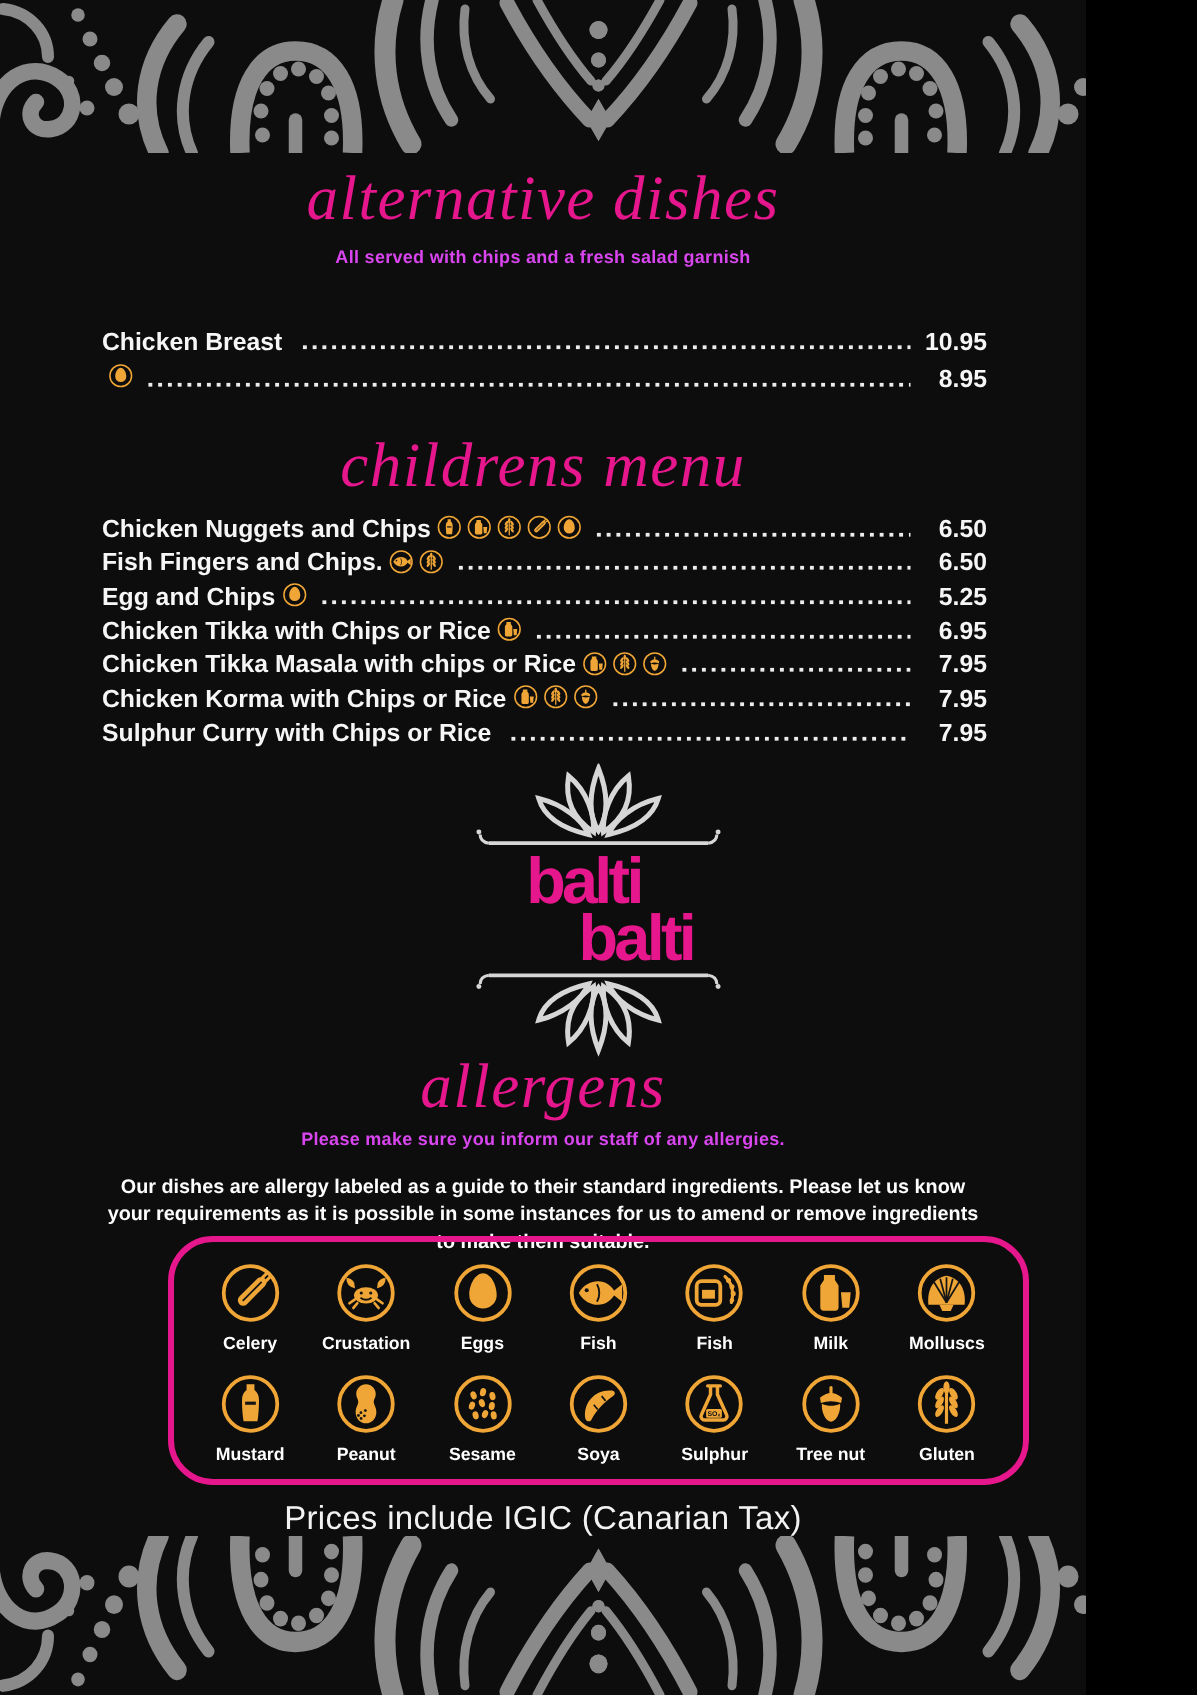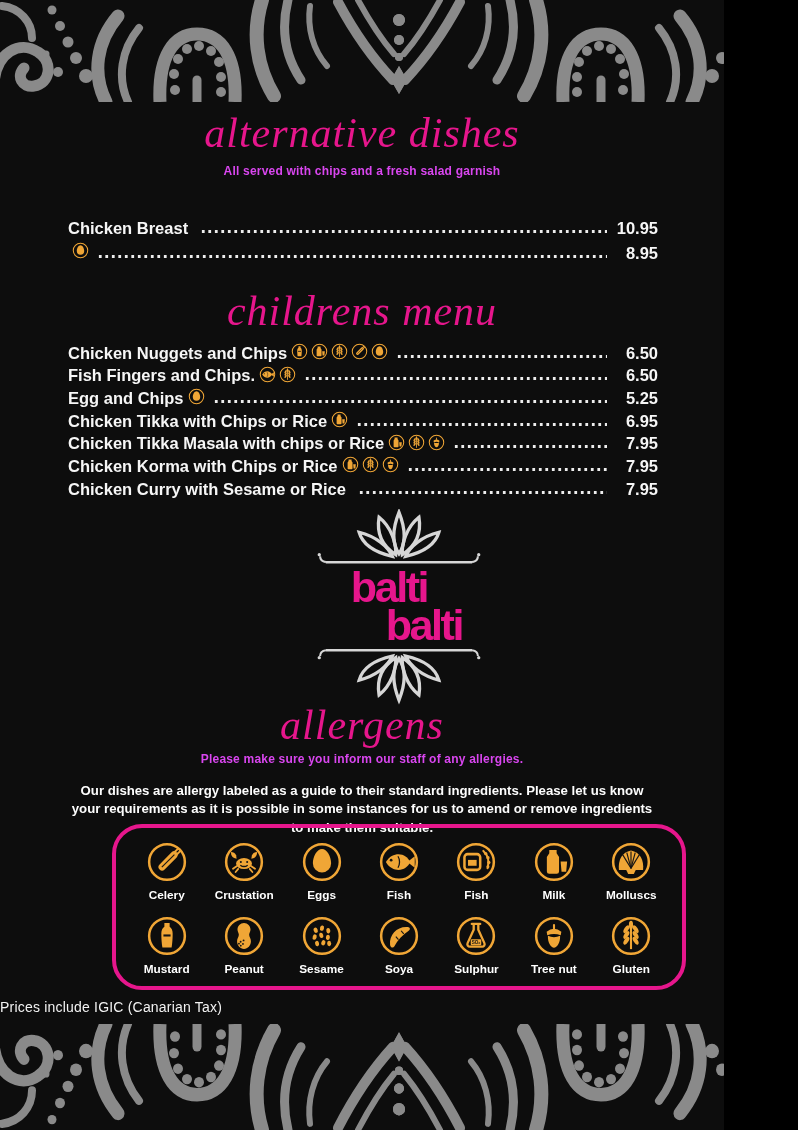--- a/index.html
+++ b/index.html
@@ -34,22 +34,22 @@
      background-size:6.5px 5px;background-repeat:repeat-x;background-position:left bottom;}
   .mi-price{min-width:46px;text-align:right;}
   .logo{position:absolute;left:289px;top:509px;width:220px;height:196px;}
   .logo svg{width:100%;height:100%;}
   .key-box{position:absolute;left:112px;top:824px;width:574px;height:166px;box-sizing:border-box;
            border:4.5px solid #E6168C;border-radius:30px;padding:13px 12px 8px;
            display:grid;grid-template-columns:repeat(7,1fr);row-gap:10px;}
   .key-cell{display:flex;flex-direction:column;align-items:center;}
   .key-ic{width:42px;height:42px;display:block;}
   .key-label{margin-top:5px;color:#fff;font-weight:bold;font-size:11.8px;white-space:nowrap;}
-  .footer{position:absolute;top:999px;left:0;width:100%;
-          color:#f2f2f2;font-size:14px;font-weight:400;letter-spacing:.2px;}
+  .footer{position:absolute;top:999px;left:0;width:100%;text-align:center;
+          color:#f2f2f2;font-size:22px;font-weight:400;letter-spacing:.2px;}
 </style>
 </head>
 <body>
 
 <svg width="0" height="0" style="position:absolute" aria-hidden="true">
 <defs>
   <symbol id="ic-celery" viewBox="0 0 40 40">
     <circle cx="20" cy="20" r="17" fill="none" stroke="#F0A636" stroke-width="2.4"></circle>
     <g transform="rotate(45 20 20)">
       <rect x="16.6" y="7" width="6.8" height="23" rx="3.4" fill="#F0A636"></rect>
@@ -346,21 +346,21 @@
           </svg>
           <svg>
             <use href="#ic-treenut"></use>
           </svg>
         </span>
     <span class="mi-leader"></span>
     <span class="mi-price">7.95</span>
   </div>
 
   <div class="menu-row">
-    <span class="mi-name">Chicken Curry with Sesame or Rice</span>
+    <span class="mi-name">Sulphur Curry with Chips or Rice</span>
     <span class="mi-icons"></span>
     <span class="mi-leader"></span>
     <span class="mi-price">7.95</span>
   </div>
 </div>
 
   <div class="logo">
     <svg viewBox="0 0 200 236">
       <use href="#logo-lotus"></use>
       <use href="#logo-lotus" transform="matrix(1 0 0 -1 0 234)"></use>

